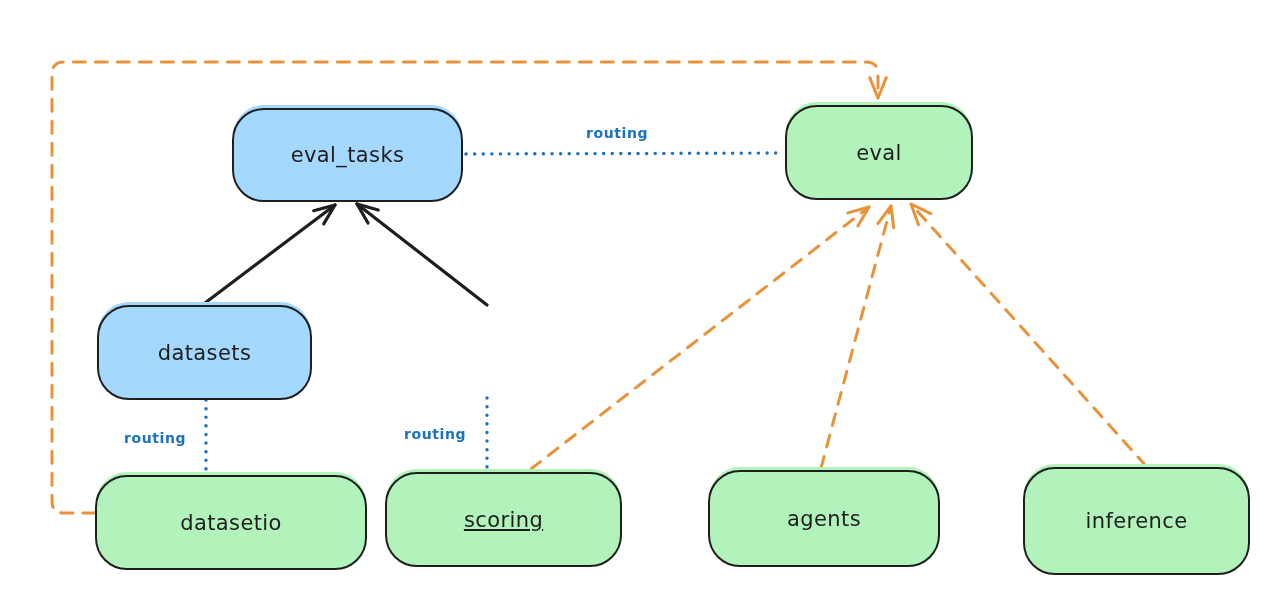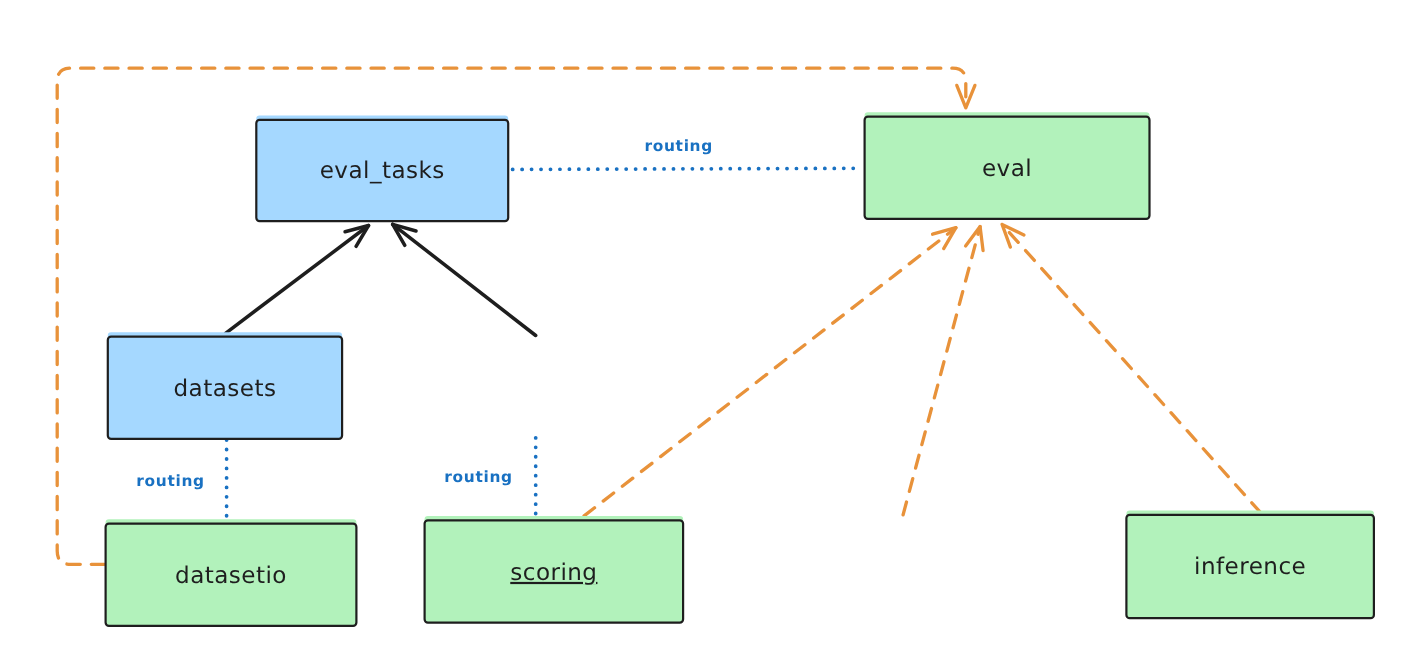--- a/index.html
+++ b/index.html
@@ -24,21 +24,21 @@
     background: var(--canvas-bg);
   }
   .edges-layer {
     position: absolute; left: 0; top: 0;
     width: 1280px; height: 596px;
     pointer-events: none;
   }
   .node {
     position: absolute;
     border: 2.5px solid var(--node-stroke);
-    border-radius: 4px;
+    border-radius: 32px;
     display: flex; align-items: center; justify-content: center;
     color: var(--node-text);
     font-size: 21px;
     letter-spacing: 0.4px;
     z-index: 2;
   }
   .node.blue  { background: var(--blue-fill);  box-shadow: 0 -4px 0 -1px var(--blue-fill); }
   .node.green { background: var(--green-fill); box-shadow: 0 -4px 0 -1px var(--green-fill); }
   .routing-label {
     position: absolute;
@@ -92,39 +92,42 @@
     <g stroke="#e8923a" stroke-width="3" stroke-linecap="round" stroke-linejoin="round">
       <path d="M1146,466 L911,204" stroke-dasharray="12 10"></path>
       <path d="M911,204 L918.5,224.7 M911,204 L930.8,213.7"></path>
     </g>
   </svg>
 
   <div class="node blue" style="left:232px;  top:108px; width:231px; height:94px;">
     <span>eval_tasks</span>
   </div>
 
-  <div class="node green" style="left:785px;  top:105px; width:261px; height:95px;">
+  <div class="node green" style="left:785px;  top:105px; width:188px; height:95px;">
     <span>eval</span>
   </div>
 
   <div class="node blue" style="left:97px;   top:305px; width:215px; height:95px;">
     <span>datasets</span>
   </div>
 
 
-  <div class="node green" style="left:95px;   top:475px; width:230px; height:95px;">
+  <div class="node green" style="left:95px;   top:475px; width:272px; height:95px;">
     <span>datasetio</span>
   </div>
 
   <div class="node green" style="left:385px;  top:472px; width:237px; height:95px;text-decoration:underline;">
     <span>scoring</span>
   </div>
 
+  <div class="node green" style="left:708px;  top:470px; width:232px; height:97px;">
+    <span>agents</span>
+  </div>
 
-  <div class="node green" style="left:1023px; top:467px; width:227px; height:96px;">
+  <div class="node green" style="left:1023px; top:467px; width:227px; height:108px;">
     <span>inference</span>
   </div>
 
   <div class="routing-label" style="left:617px; top:133px;">routing</div>
 
   <div class="routing-label" style="left:155px; top:438px;">routing</div>
 
   <div class="routing-label" style="left:435px; top:434px;">routing</div>
 
 </div>

